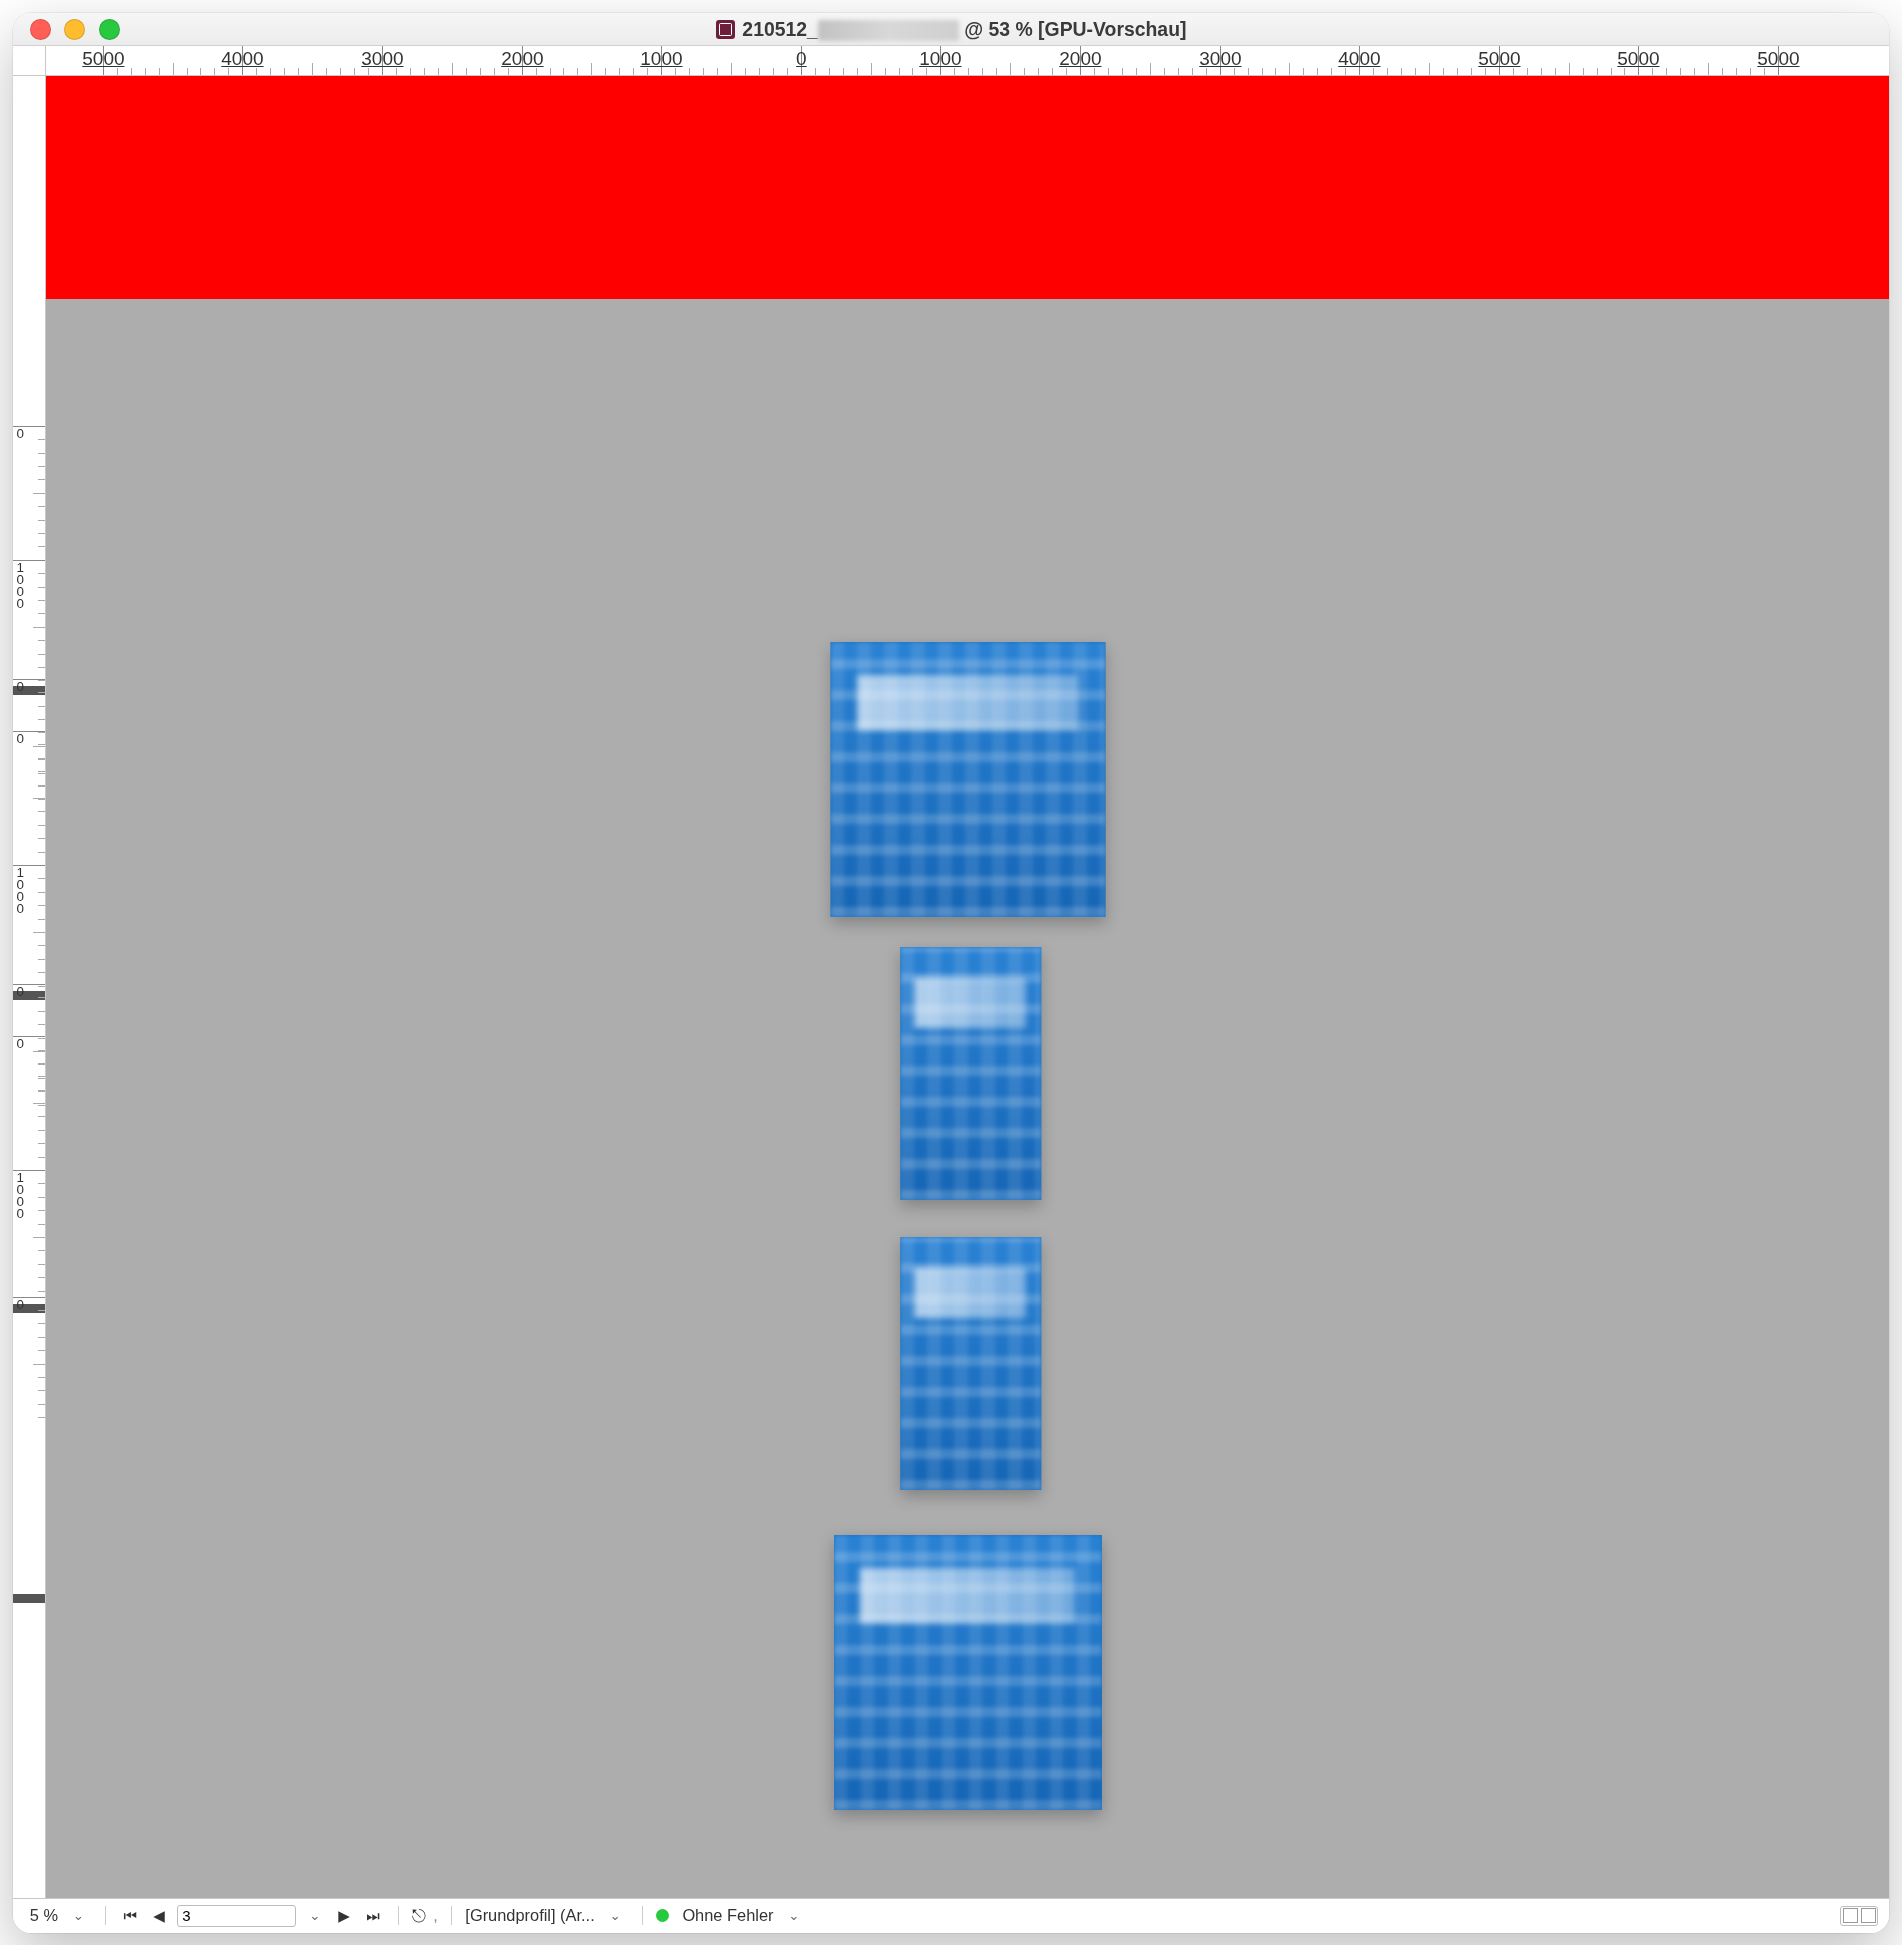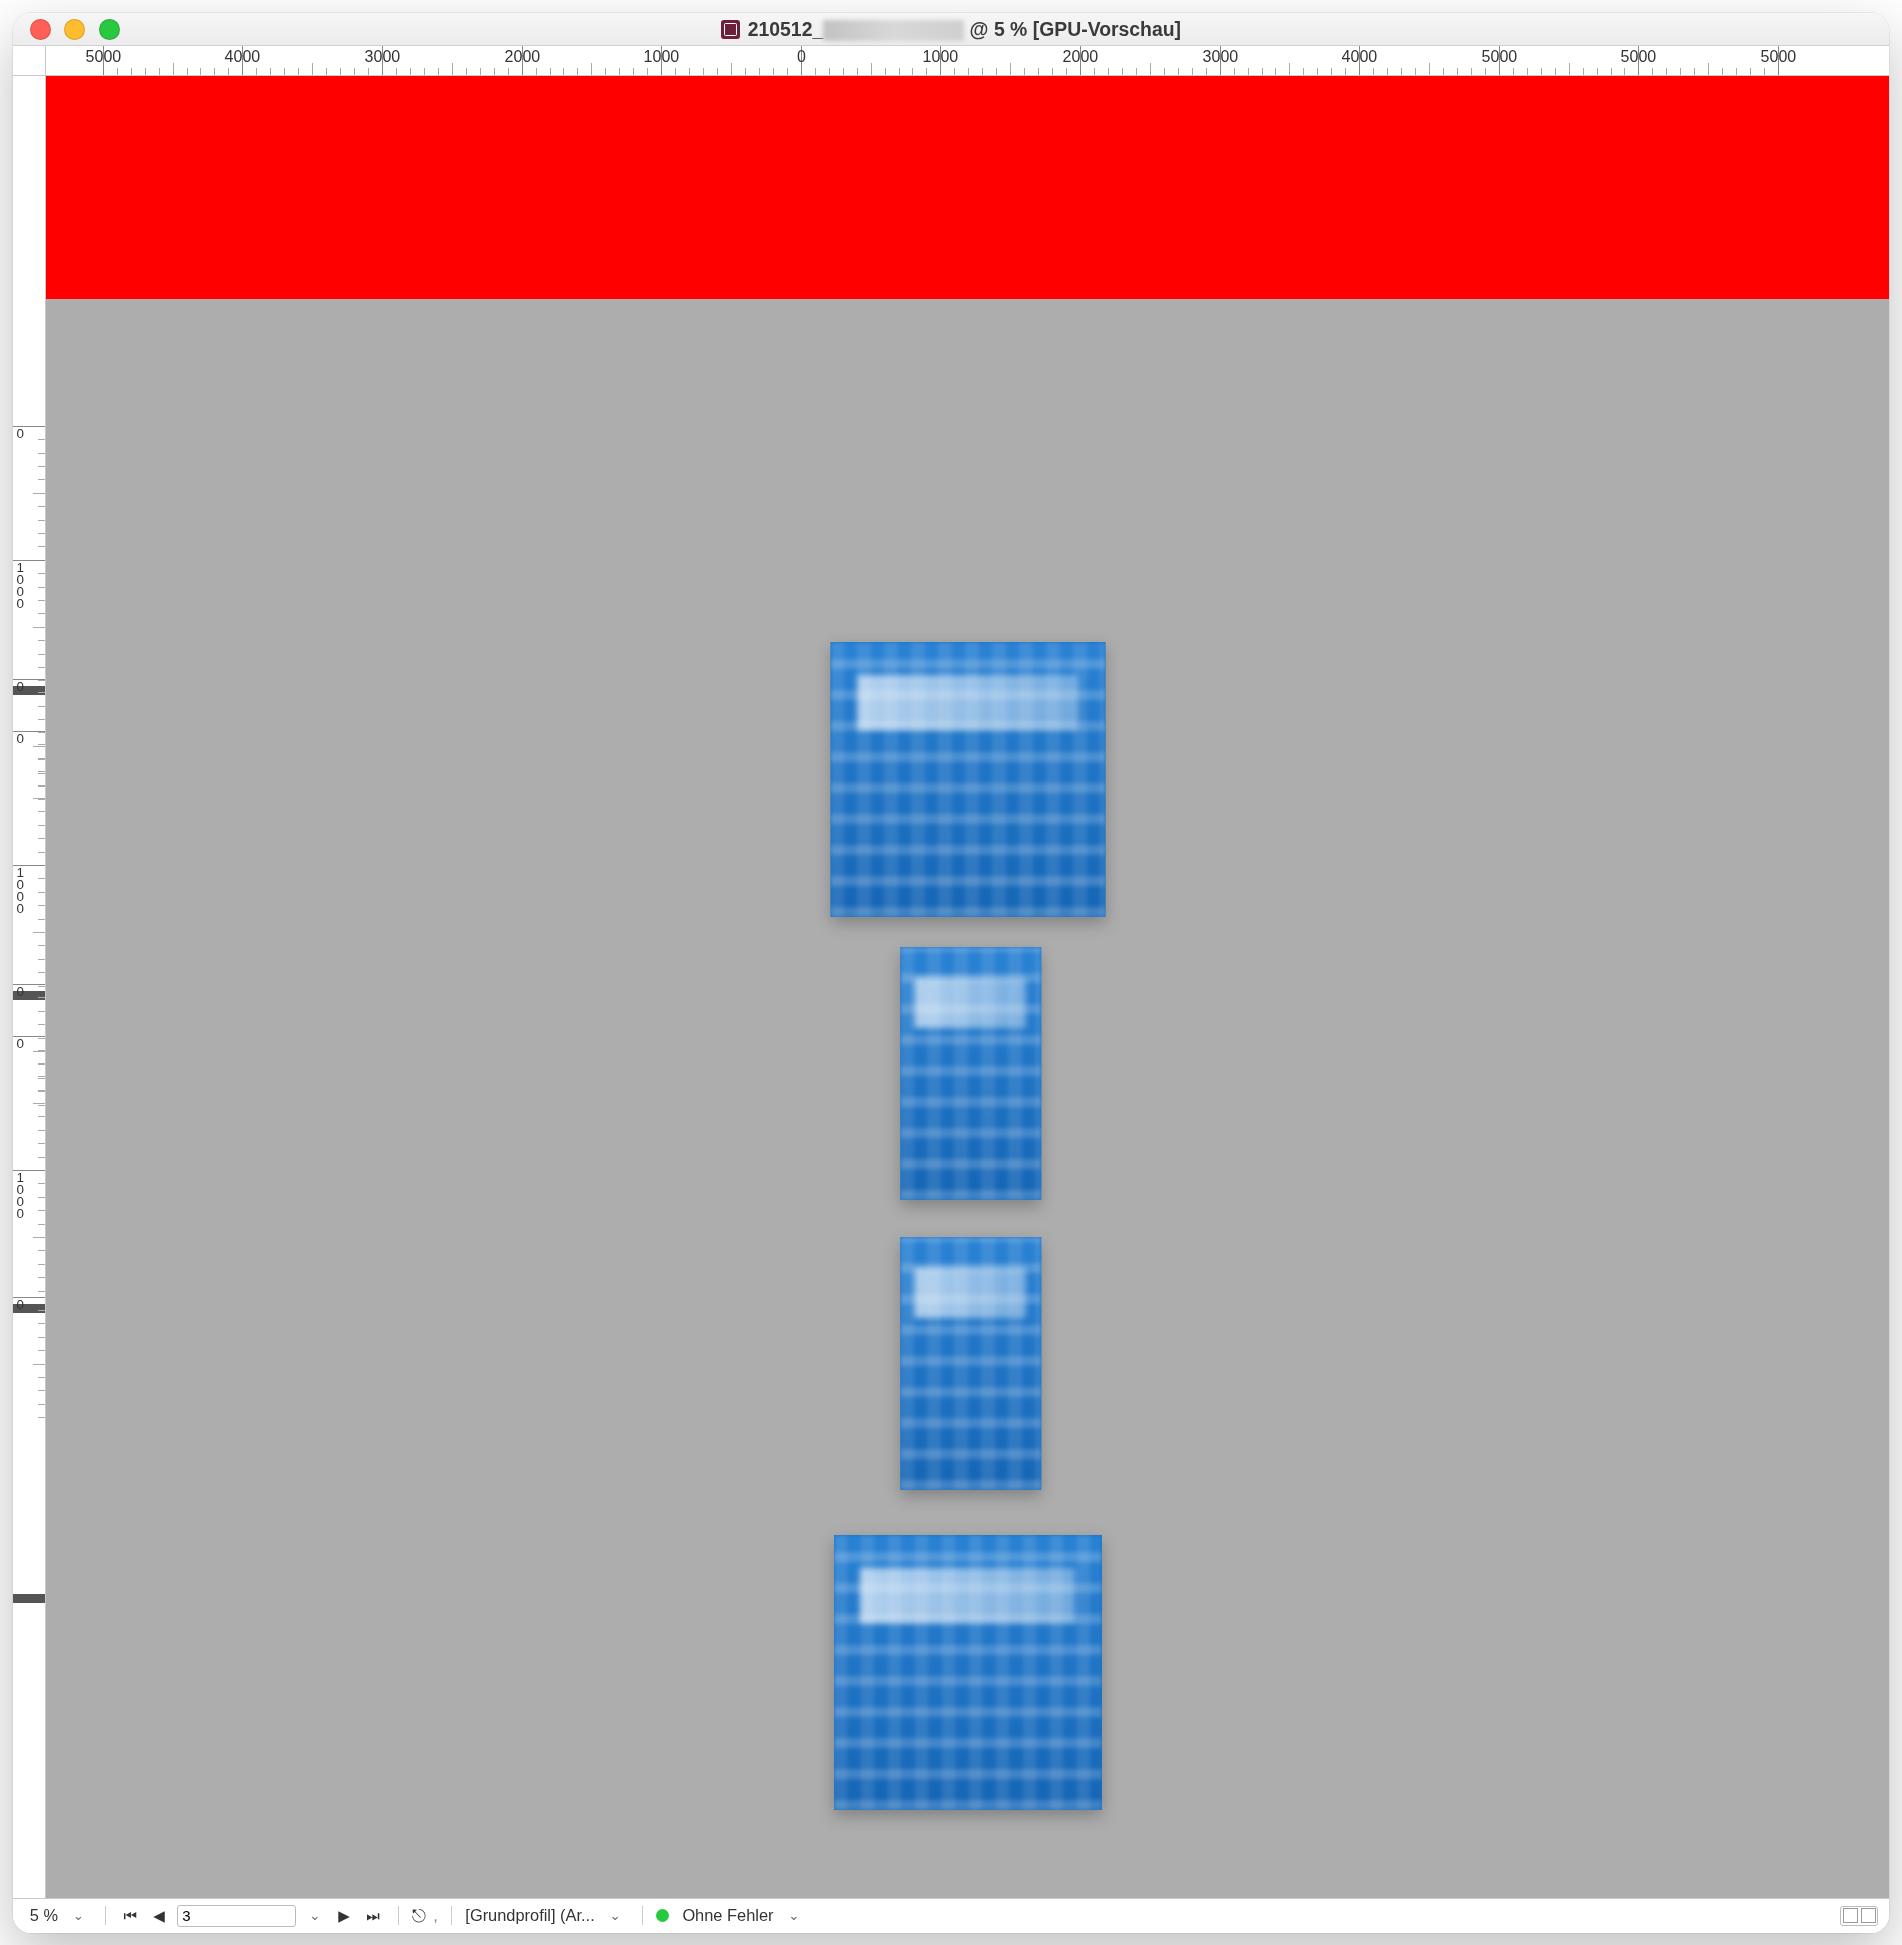--- a/index.html
+++ b/index.html
@@ -65,21 +65,21 @@
     width:33px; flex:0 0 33px; border-right:0.7px solid #c8c8c8;
     background:#fff;
   }
   .h-ruler {
     flex:1; position:relative; overflow:hidden; font-size:15px;
   }
   .h-ruler .tick-major {
     position:absolute; top:0; height:100%; width:0.7px; background:#888;
   }
   .h-ruler .tick-label {
-    position:absolute; top:1.5px; font-size:16px; color:#333; transform:translateX(-50%); white-space:nowrap;
+    position:absolute; top:1.5px; font-size:19px; color:#333; transform:translateX(-50%); white-space:nowrap;text-decoration:underline;
   }
   .h-ruler .minor {
     position:absolute; bottom:0; height:7.4px; width:0.7px; background:#aaa;
   }
 
   
   .workrow { flex:1; display:flex; min-height:0; }
   .v-ruler {
     width:33px; flex:0 0 33px; border-right:0.7px solid #c8c8c8; background:#fff;
     position:relative; font-size:15px; overflow:hidden;
@@ -163,21 +163,21 @@
 
   <div class="titlebar">
     <div class="traffic-lights">
       <div class="tl red"></div>
       <div class="tl yellow"></div>
       <div class="tl green"></div>
     </div>
     <div class="title-center">
       <span class="id-app-icon"></span>
       <span>
-        <span>210512_</span><span class="title-blur"></span><span> @ 5 % [GPU-Vorschau]</span>
+        <span>210512_</span><span class="title-blur"></span><span> @ 53 % [GPU-Vorschau]</span>
       </span>
     </div>
   </div>
 
   <div class="ruler-row">
     <div class="ruler-corner"></div>
     <div class="h-ruler" id="h-ruler">
         <div class="tick-major" style="left: 57px;"></div>
         <div class="tick-label" style="left: 57px;">5000</div>
         <div class="minor" style="left: 71px;"></div>

